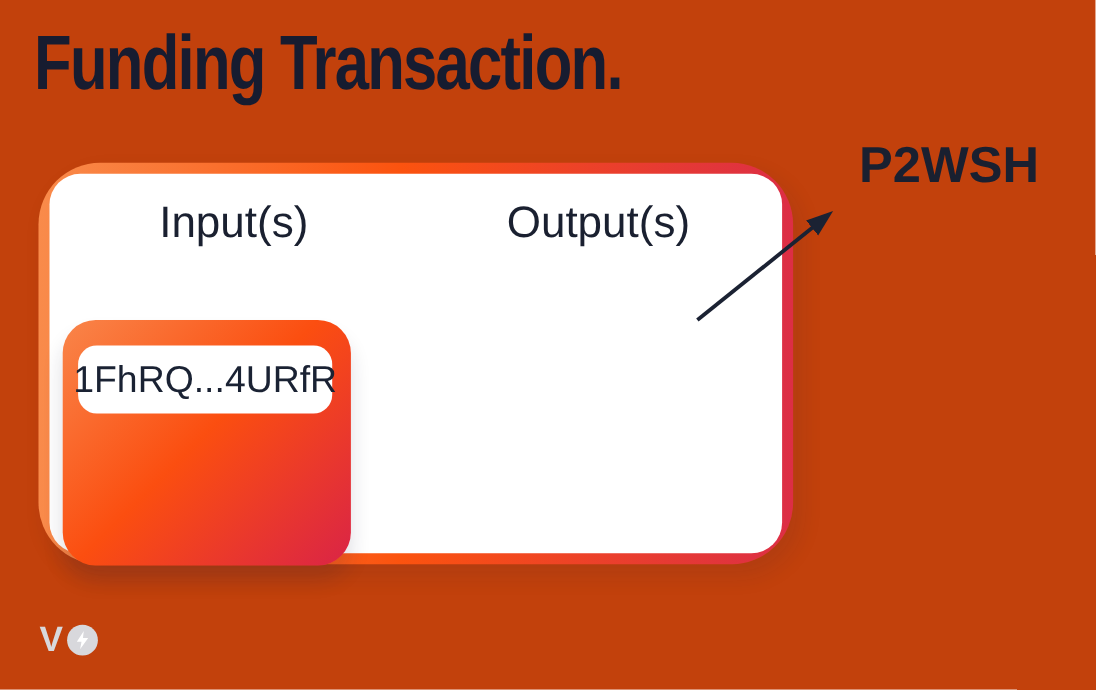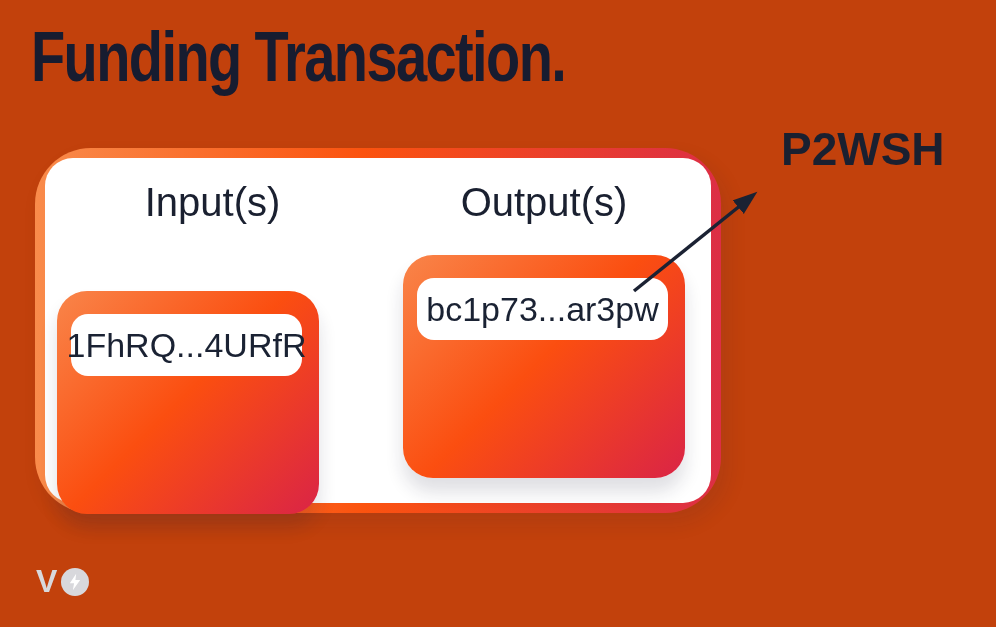--- a/index.html
+++ b/index.html
@@ -146,23 +146,20 @@
     <div class="tx-frame-inner">
 
       <div class="section-heading heading-inputs">Input(s)</div>
 
       <div class="section-heading heading-outputs">Output(s)</div>
 
       <div class="grad-box box-input">
         <div class="address-pill">1FhRQ...4URfR</div>
       </div>
 
-      <div class="grad-box box-output">
-        <div class="address-pill">bc1p73...ar3pw</div>
-      </div>
 
     </div>
   </div>
 
   <svg class="arrow-overlay" viewBox="0 0 996 627" xmlns="http://www.w3.org/2000/svg">
     <defs>
       <marker id="ah" markerWidth="8" markerHeight="6" refX="1" refY="2.5" orient="auto" markerUnits="strokeWidth">
         <path d="M0,0 L7,2.5 L0,5 Z" fill="#1B2233"></path>
       </marker>
     </defs>

